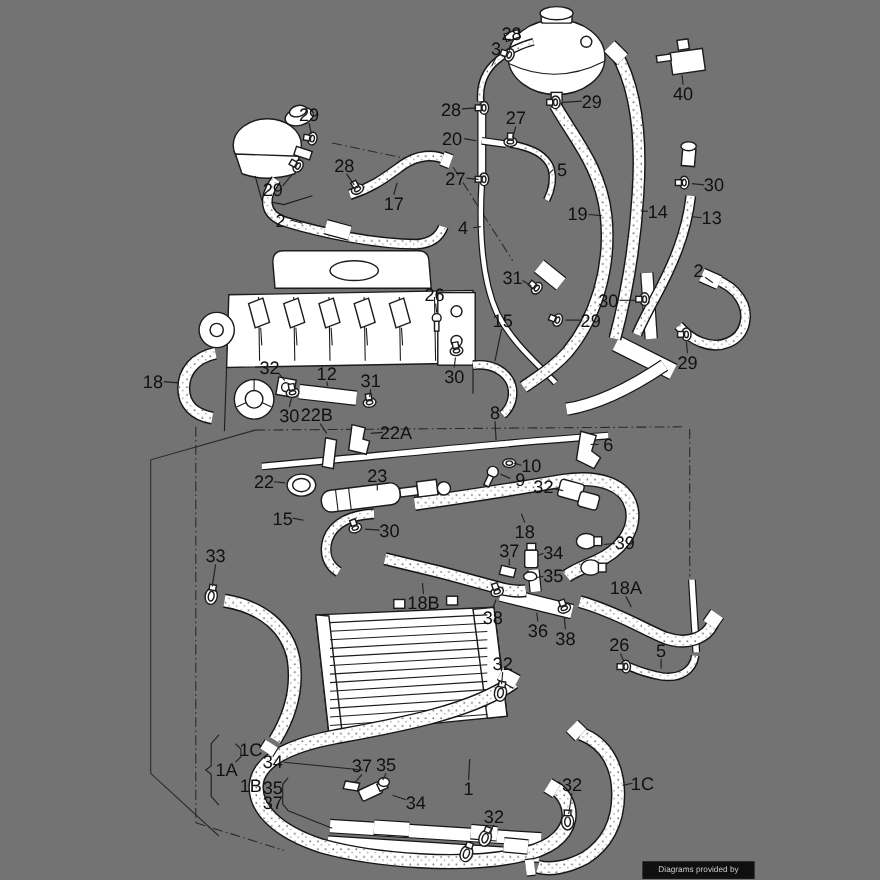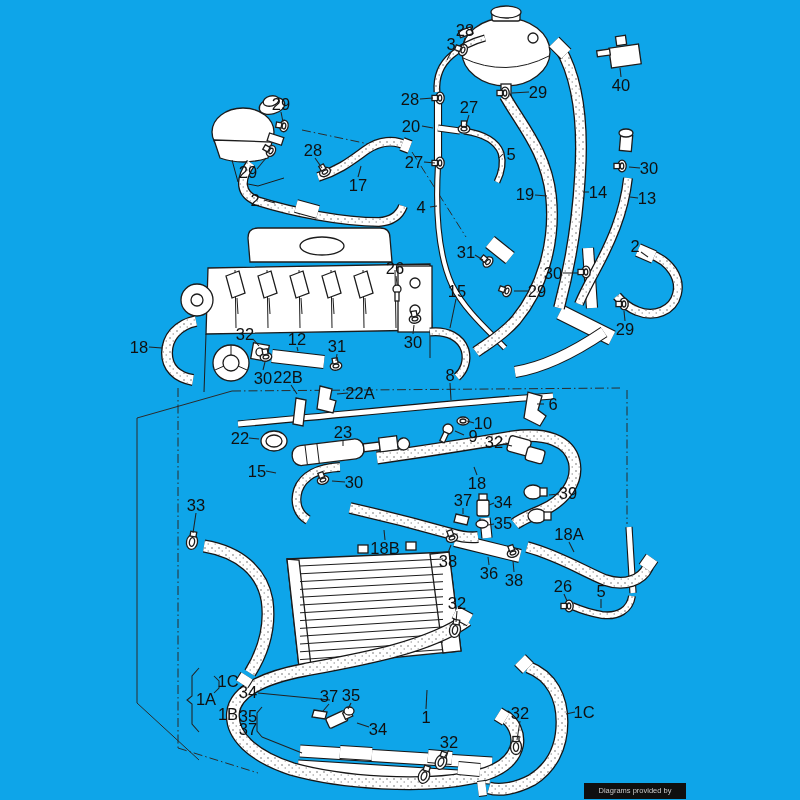--- a/index.html
+++ b/index.html
@@ -1,16 +1,16 @@
 <!DOCTYPE html>
 <html><head>
 <meta charset="utf-8">
 <style>
   html,body{margin:0;padding:0;background:#ffffff;width:800px;height:800px;overflow:hidden;}
-  #stage{position:relative;width:800px;height:800px;background:#0ea5e9;font-family:"Liberation Sans",sans-serif;}
+  #stage{position:relative;width:800px;height:800px;background:#737373;font-family:"Liberation Sans",sans-serif;}
   svg{position:absolute;left:0;top:0;}
   .oln{fill:#fff;stroke:#1c1c1c;stroke-width:1.3;}
   .ln{fill:none;stroke:#1c1c1c;stroke-width:1.3;}
   .thin{stroke-width:1;}
   .frame{fill:none;stroke:#2b2b2b;stroke-width:1;}
   .dd{stroke-dasharray:9 3 1.5 3;}
   .leader{stroke:#222;stroke-width:1.05;fill:none;}
   text.callout{font:16.5px "Liberation Sans",sans-serif;fill:#101010;text-anchor:middle;}
   #footer-credit{position:absolute;left:584px;top:783px;width:102px;height:16px;background:#0f0f0f;
     color:#c9c9c9;font-size:7.5px;line-height:16px;text-align:center;font-family:"Liberation Sans",sans-serif;}

